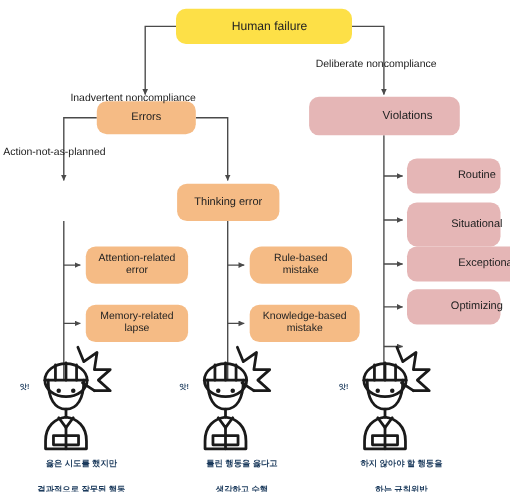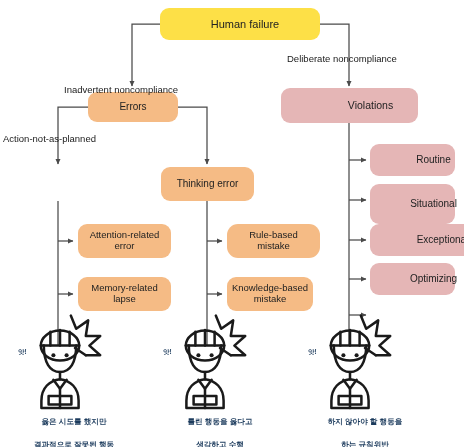--- a/index.html
+++ b/index.html
@@ -111,21 +111,21 @@
 
   <div class="node orange" style="left:78px; top:224px; width:93px; height:34px; font-size:9.5px;">Attention-related
 error</div>
 
   <div class="node orange" style="left:78px; top:277px; width:93px; height:34px; font-size:9.5px;">Memory-related
 lapse</div>
 
   <div class="node orange" style="left:227px; top:224px; width:93px; height:34px; font-size:9.5px;border-radius:11px;">Rule-based
 mistake</div>
 
-  <div class="node orange" style="left:227px; top:277px; width:86px; height:34px; font-size:9.5px;">Knowledge-based
+  <div class="node orange" style="left:227px; top:277px; width:100px; height:34px; font-size:9.5px;">Knowledge-based
 mistake</div>
 
   <div class="node pink" style="left:370px; top:144px; width:85px; height:32px; font-size:10px;">Routine</div>
 
   <div class="node pink" style="left:370px; top:184px; width:85px; height:40px; font-size:10px;">Situational</div>
 
   <div class="node pink" style="left:370px; top:224px; width:103px; height:32px; font-size:10px;">Exceptional</div>
 
   <div class="node pink" style="left:370px; top:263px; width:85px; height:32px; font-size:10px;">Optimizing</div>
 

